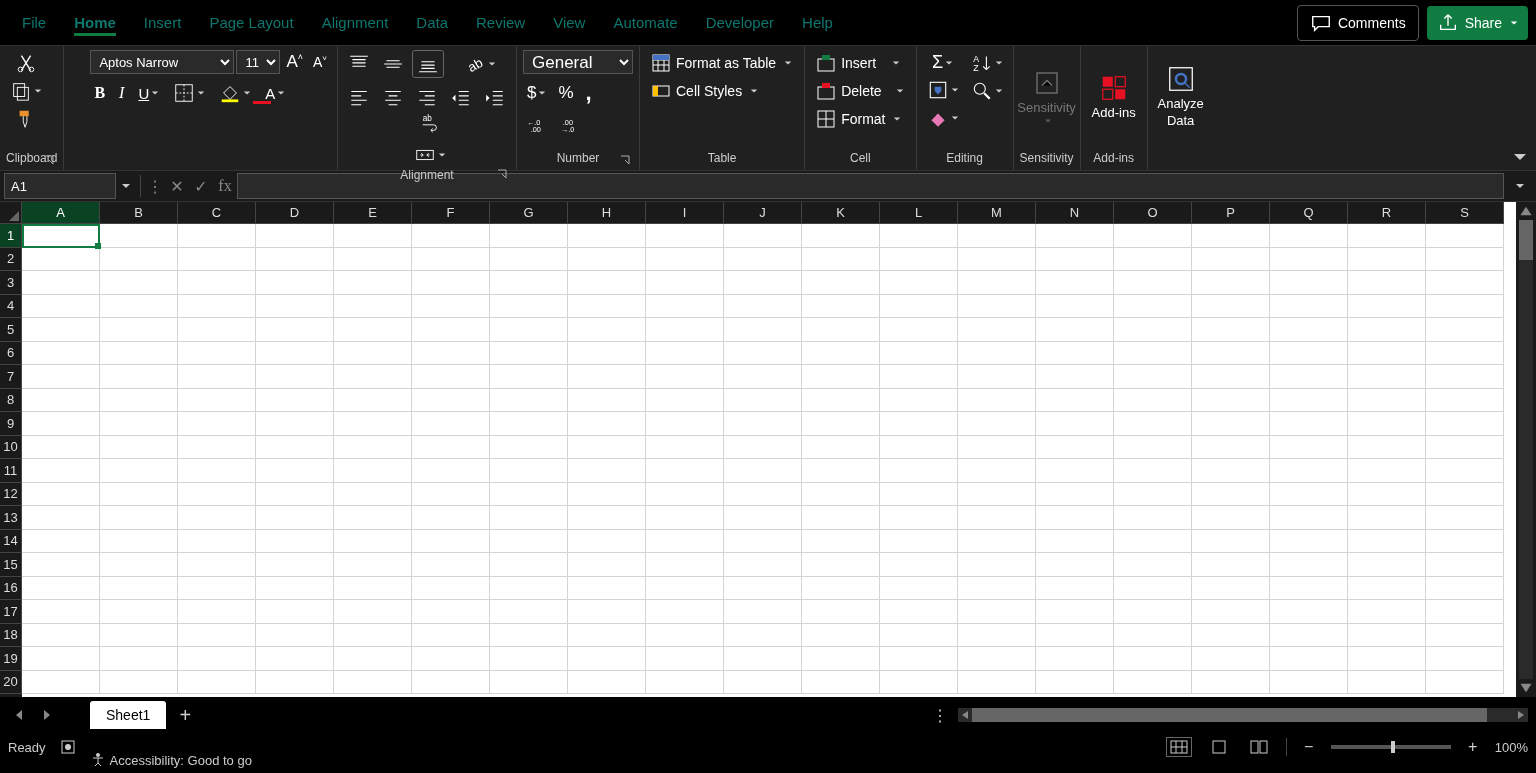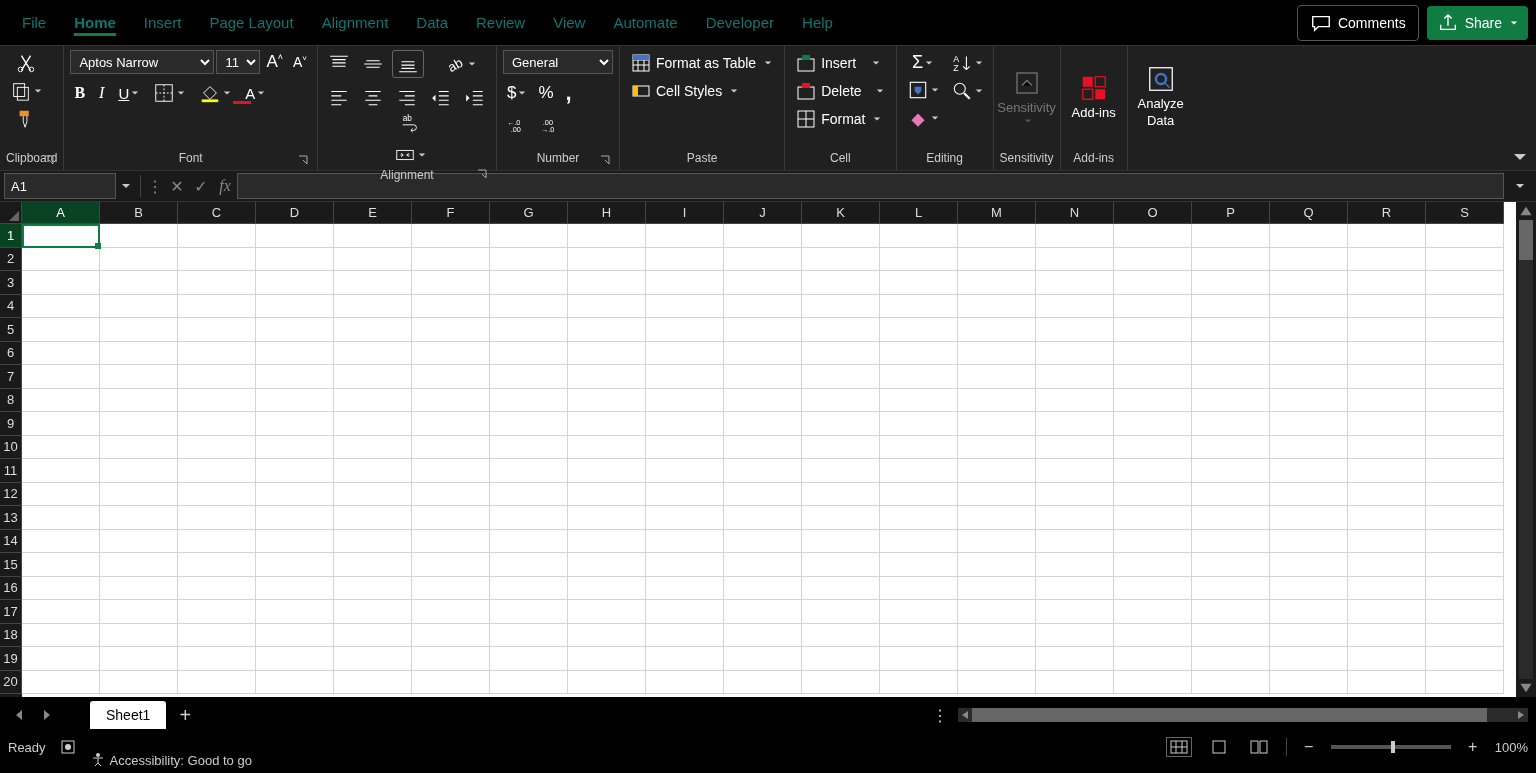--- a/index.html
+++ b/index.html
@@ -25,21 +25,21 @@
 
 .vcol{display:flex;flex-direction:column;gap:2px;}
 .ribbon-btn{display:flex;align-items:center;justify-content:center;padding:2px 4px;cursor:pointer;border-radius:3px;}
 .big-btn{display:flex;flex-direction:column;align-items:center;justify-content:center;width:54px;height:92px;cursor:pointer;border-radius:3px;font-size:13px;gap:2px;}
 .small-icon{width:22px;height:22px;}
 .chev{width:8px;height:8px;margin-left:2px;}
 .row{display:flex;align-items:center;gap:2px;}
 
 .font-name{width:144px;height:24px;background:#2a2a2a;border:1px solid #555;color:#fff;font-size:13px;padding:0 4px;}
 .font-size{width:44px;height:24px;background:#2a2a2a;border:1px solid #555;color:#fff;font-size:13px;padding:0 4px;}
-.num-format{width:110px;height:24px;background:#2a2a2a;border:1px solid #555;color:#fff;font-size:13px;padding:0 4px;}
+.num-format{width:110px;height:24px;background:#2a2a2a;border:1px solid #555;color:#fff;font-size:17px;padding:0 4px;}
 
 .txt-btn{display:flex;align-items:center;gap:6px;padding:4px 6px;cursor:pointer;border-radius:3px;font-size:14px;white-space:nowrap;}
 .disabled{color:#777;}
 
 .collapse-ribbon{position:absolute;right:8px;bottom:8px;cursor:pointer;}
 
 
 .formula-bar{height:32px;background:#1a1a1a;display:flex;align-items:center;border-top:1px solid #333;border-bottom:1px solid #333;}
 .name-box{width:112px;height:26px;background:#2a2a2a;border:1px solid #555;color:#fff;font-size:13px;padding:0 6px;margin-left:4px;}
 .name-box-chev{width:20px;height:26px;display:flex;align-items:center;justify-content:center;cursor:pointer;}
@@ -157,21 +157,21 @@
         <span>Clipboard</span>
       <div class="dialog-launcher">
           <svg viewBox="0 0 12 12">
             <path fill="none" stroke="#aaa" d="M2 2h8v8M6 6l4 4"></path>
           </svg>
         </div>
     </div>
   </div>
 
   <div class="group">
-    <div class="group-body vcol" style="gap:6px;">
+    <div class="group-body vcol" style="gap:6px;margin-left:20px;">
       <div class="row">
         <select class="font-name"><option>Aptos Narrow</option></select>
         <select class="font-size"><option>11</option></select>
         <div class="ribbon-btn">
             <span style="font-size:17px;">A<sup style="font-size:9px;">˄</sup></span>
           </div>
         <div class="ribbon-btn">
             <span style="font-size:14px;">A<sup style="font-size:8px;">˅</sup></span>
           </div>
       </div>
@@ -207,28 +207,20 @@
             </svg>
           </div>
         <div class="ribbon-btn">
             <span style="font-size:15px;">A</span>
             <svg class="chev" viewBox="0 0 10 10">
               <path fill="#ccc" d="M1 3l4 4 4-4z"></path>
             </svg>
             <div style="position:absolute;width:18px;height:3px;background:#E81123;margin-top:18px;margin-left:-26px;"></div>
           </div>
       </div>
-    </div>
-    <div class="group-label">
-        <span>Font</span>
-      <div class="dialog-launcher">
-          <svg viewBox="0 0 12 12">
-            <path fill="none" stroke="#aaa" d="M2 2h8v8M6 6l4 4"></path>
-          </svg>
-        </div>
     </div>
   </div>
 
   <div class="group">
     <div class="group-body vcol" style="gap:6px;">
       <div class="row" style="gap:4px;">
         <div class="ribbon-btn">
             <svg class="small-icon" viewBox="0 0 20 20">
               <path stroke="#fff" d="M2 3h16M4 6h12M4 9h12M4 12h12"></path>
             </svg>
@@ -370,21 +362,21 @@
             <rect x="1" y="4" width="16" height="10" fill="none" stroke="#fff"></rect>
             <rect x="1" y="4" width="5" height="10" fill="#FFC000"></rect>
           </svg>
           <span>Cell Styles</span>
           <svg class="chev" viewBox="0 0 10 10">
             <path fill="#ccc" d="M1 3l4 4 4-4z"></path>
           </svg>
         </div>
     </div>
     <div class="group-label">
-        <span>Paste</span>
+        <span>Table</span>
       </div>
   </div>
 
   <div class="group">
     <div class="group-body vcol">
       <div class="txt-btn">
           <svg width="18" height="18" viewBox="0 0 18 18">
             <rect x="1" y="5" width="16" height="12" fill="none" stroke="#fff"></rect>
             <rect x="5" y="1" width="8" height="5" fill="#107C41"></rect>
           </svg>
@@ -539,21 +531,21 @@
     </div>
   <div class="fb-sep"></div>
   <span style="color:#888;margin:0 2px;">⋮</span>
   <div class="fb-btn">
       <span>✕</span>
     </div>
   <div class="fb-btn">
       <span>✓</span>
     </div>
   <div class="fb-btn">
-      <span style="font-style:italic;font-family:serif;">fx</span>
+      <span style="font-family:serif;">fx</span>
     </div>
   <input class="formula-input" style="">
   <div class="fb-expand">
       <svg width="10" height="10" viewBox="0 0 10 10">
         <path fill="#ccc" d="M1 3l4 4 4-4z"></path>
       </svg>
     </div>
 </div>
 
 <div class="grid-wrap">

